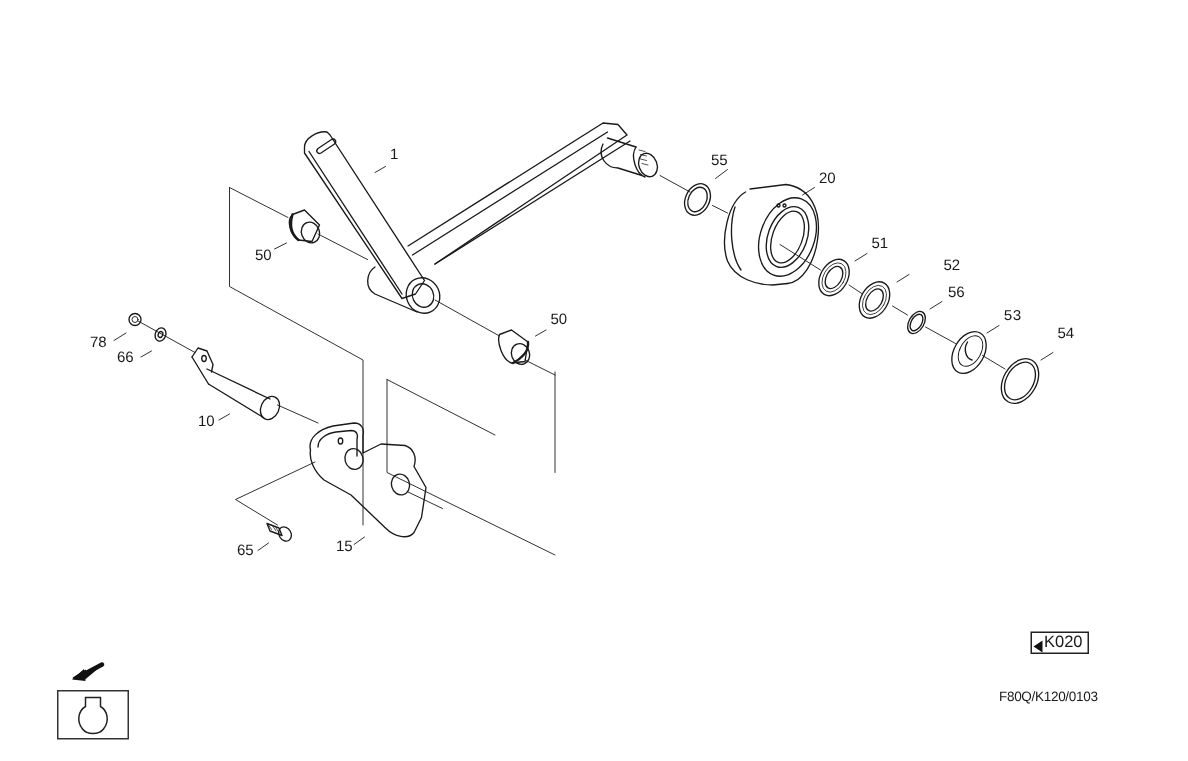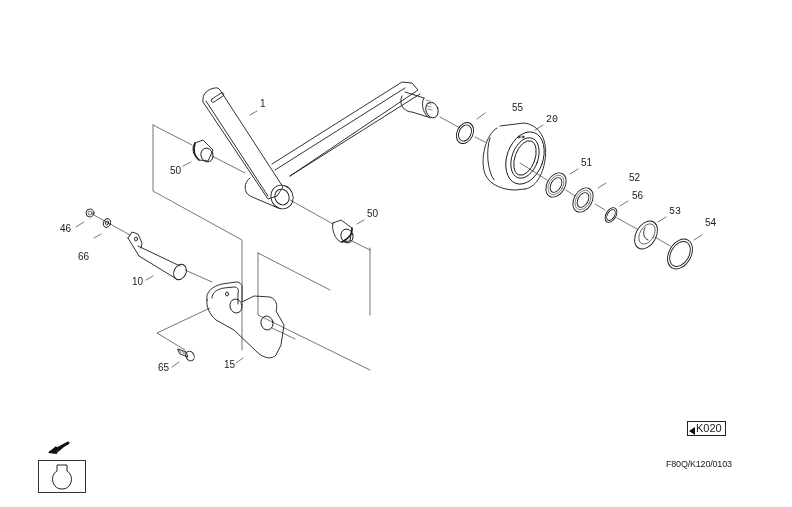--- a/index.html
+++ b/index.html
@@ -180,29 +180,29 @@
   <g>
     <path d="M68,443 L55,450 L57,447 L49,452 L58,449 L56,453 Z" fill="#111" stroke="#111" stroke-width="1"></path>
     <line x1="68" y1="443" x2="53" y2="451" stroke="#111" stroke-width="3"></line>
     <path d="M48,453 L56,446 L57,454 Z" fill="#111" stroke="none"></path>
   </g>
 </svg>
 
 <div class="callout" style="left:260px;top:99px;">1</div>
 <div class="callout" style="left:170px;top:166px;">50</div>
 <div class="callout" style="left:367px;top:209px;">50</div>
-<div class="callout" style="left:512px;top:103px;">55</div>
-<div class="callout" style="left:546px;top:115px;font-family:Liberation Mono, monospace;">20</div>
+<div class="callout" style="left:474px;top:103px;">55</div>
+<div class="callout" style="left:546px;top:115px;">20</div>
 <div class="callout" style="left:581px;top:158px;text-align:right;">51</div>
 <div class="callout" style="left:629px;top:173px;">52</div>
 <div class="callout" style="left:632px;top:191px;">56</div>
 <div class="callout" style="left:669px;top:207px;font-family:Liberation Mono, monospace;">53</div>
 <div class="callout" style="left:705px;top:218px;">54</div>
-<div class="callout" style="left:60px;top:224px;">46</div>
-<div class="callout" style="left:78px;top:252px;">66</div>
+<div class="callout" style="left:60px;top:224px;">78</div>
+<div class="callout" style="left:78px;top:234px;">66</div>
 <div class="callout" style="left:132px;top:277px;">10</div>
 <div class="callout" style="left:224px;top:360px;">15</div>
 <div class="callout" style="left:158px;top:363px;">65</div>
 
 <div class="ref-box">
   <span class="tri"></span>
   <span>K020</span>
 </div>
 
 <div class="drawing-code">F80Q/K120/0103</div>

